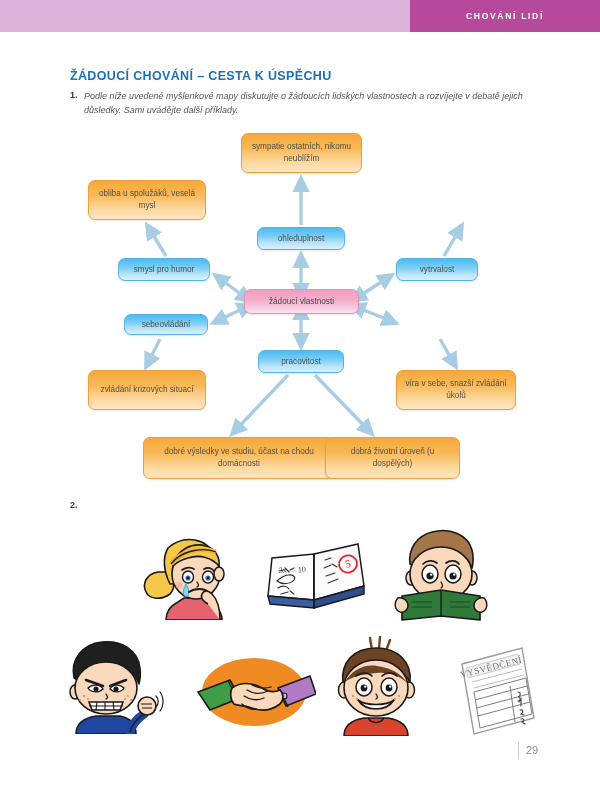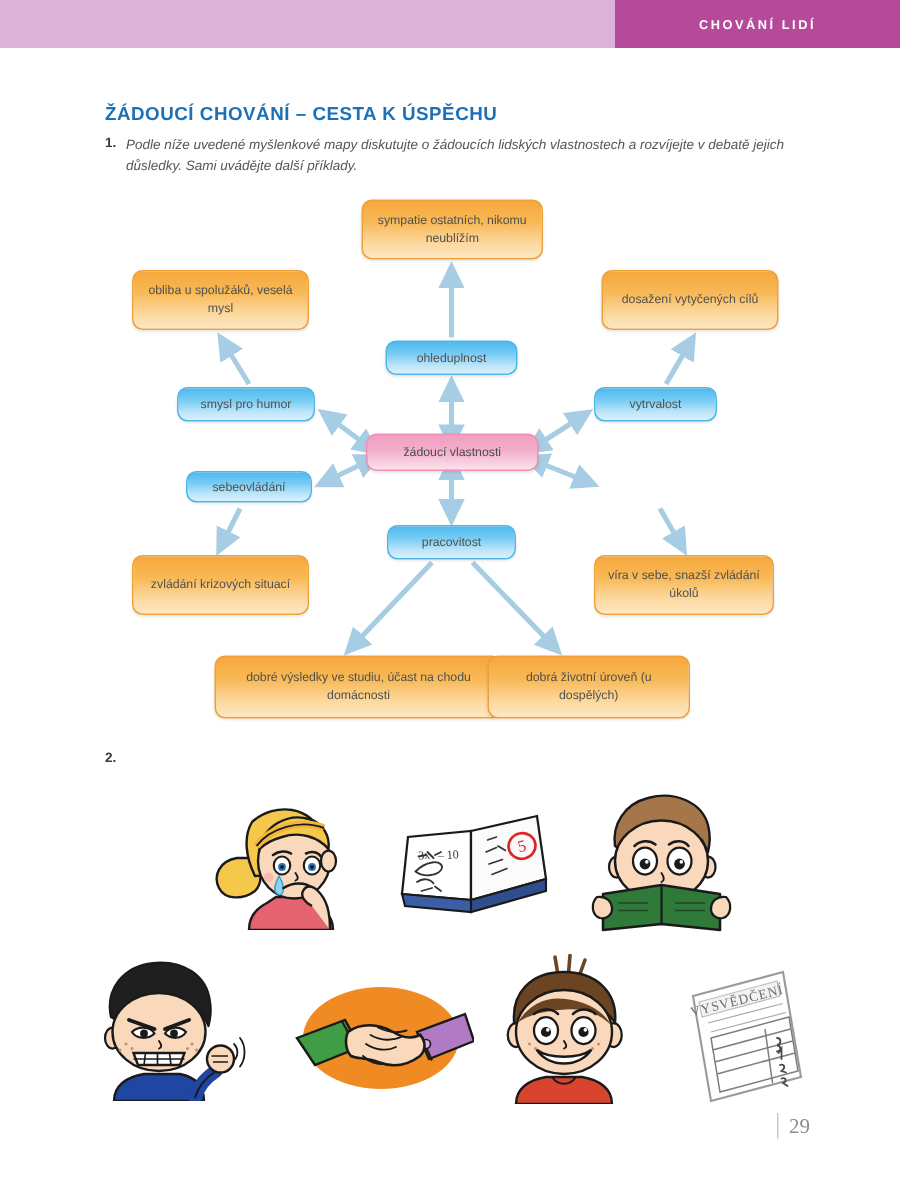--- a/index.html
+++ b/index.html
@@ -128,23 +128,22 @@
   
   #footer-rule {
     position: absolute;
     left: 518px; top: 742px;
     width: 1px; height: 17px;
     background: #c9c9c9;
   }
   #page-number {
     position: absolute;
     left: 526px; top: 744px;
-    font-size: 14px;
+    font-size: 11px;
     color: #8d8d8d;
-    font-family: Liberation Serif, serif;
   }
 </style>
 </head>
 <body>
 
 <div class="header-band-light"></div>
 <div class="header-band-dark">
   <span class="header-title">CHOVÁNÍ LIDÍ</span>
 </div>
 
@@ -215,23 +214,20 @@
   <div class="node blue" style="left:396px; top:133px; width:82px; height:23px;">
     <span>vytrvalost</span>
   </div>
 
   <div class="node orange" style="left:241px; top:8px; width:121px; height:40px;">
     <span>sympatie ostatních, nikomu neublížím</span>
   </div>
   <div class="node orange" style="left:88px; top:55px; width:118px; height:40px;">
     <span>obliba u spolužáků, veselá mysl</span>
   </div>
-  <div class="node orange" style="left:401px; top:55px; width:118px; height:40px;">
-    <span>dosažení vytyčených cílů</span>
-  </div>
   <div class="node orange" style="left:88px; top:245px; width:118px; height:40px;">
     <span>zvládání krizových situací</span>
   </div>
   <div class="node orange" style="left:396px; top:245px; width:120px; height:40px;">
     <span>víra v sebe, snazší zvládání úkolů</span>
   </div>
   <div class="node orange" style="left:143px; top:312px; width:192px; height:42px;justify-content:center;">
     <span>dobré výsledky ve studiu, účast na chodu domácnosti</span>
   </div>
   <div class="node orange" style="left:325px; top:312px; width:135px; height:42px;">

